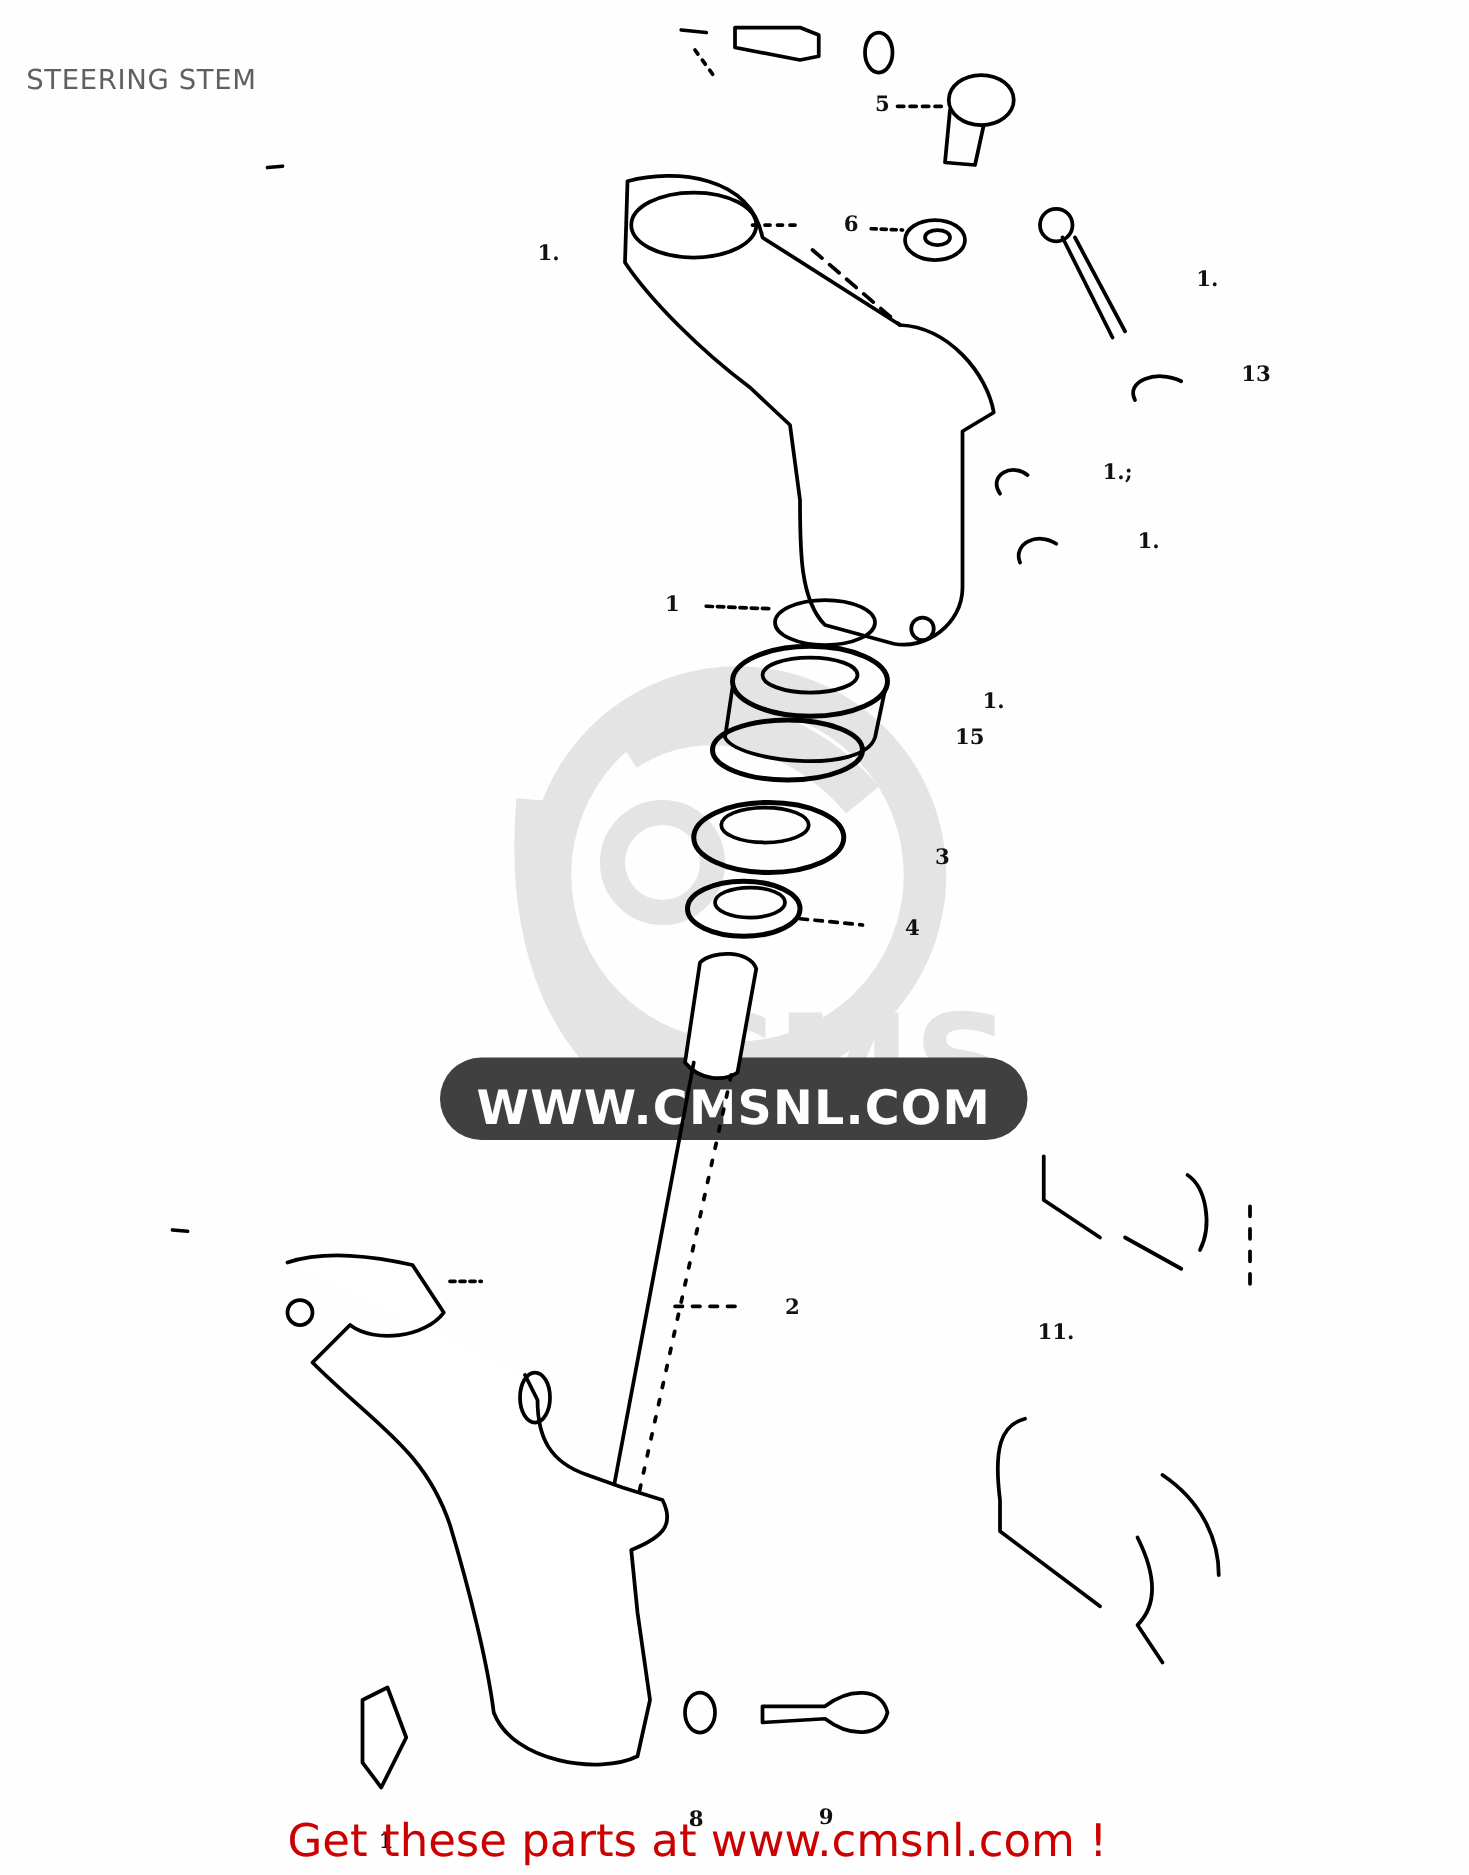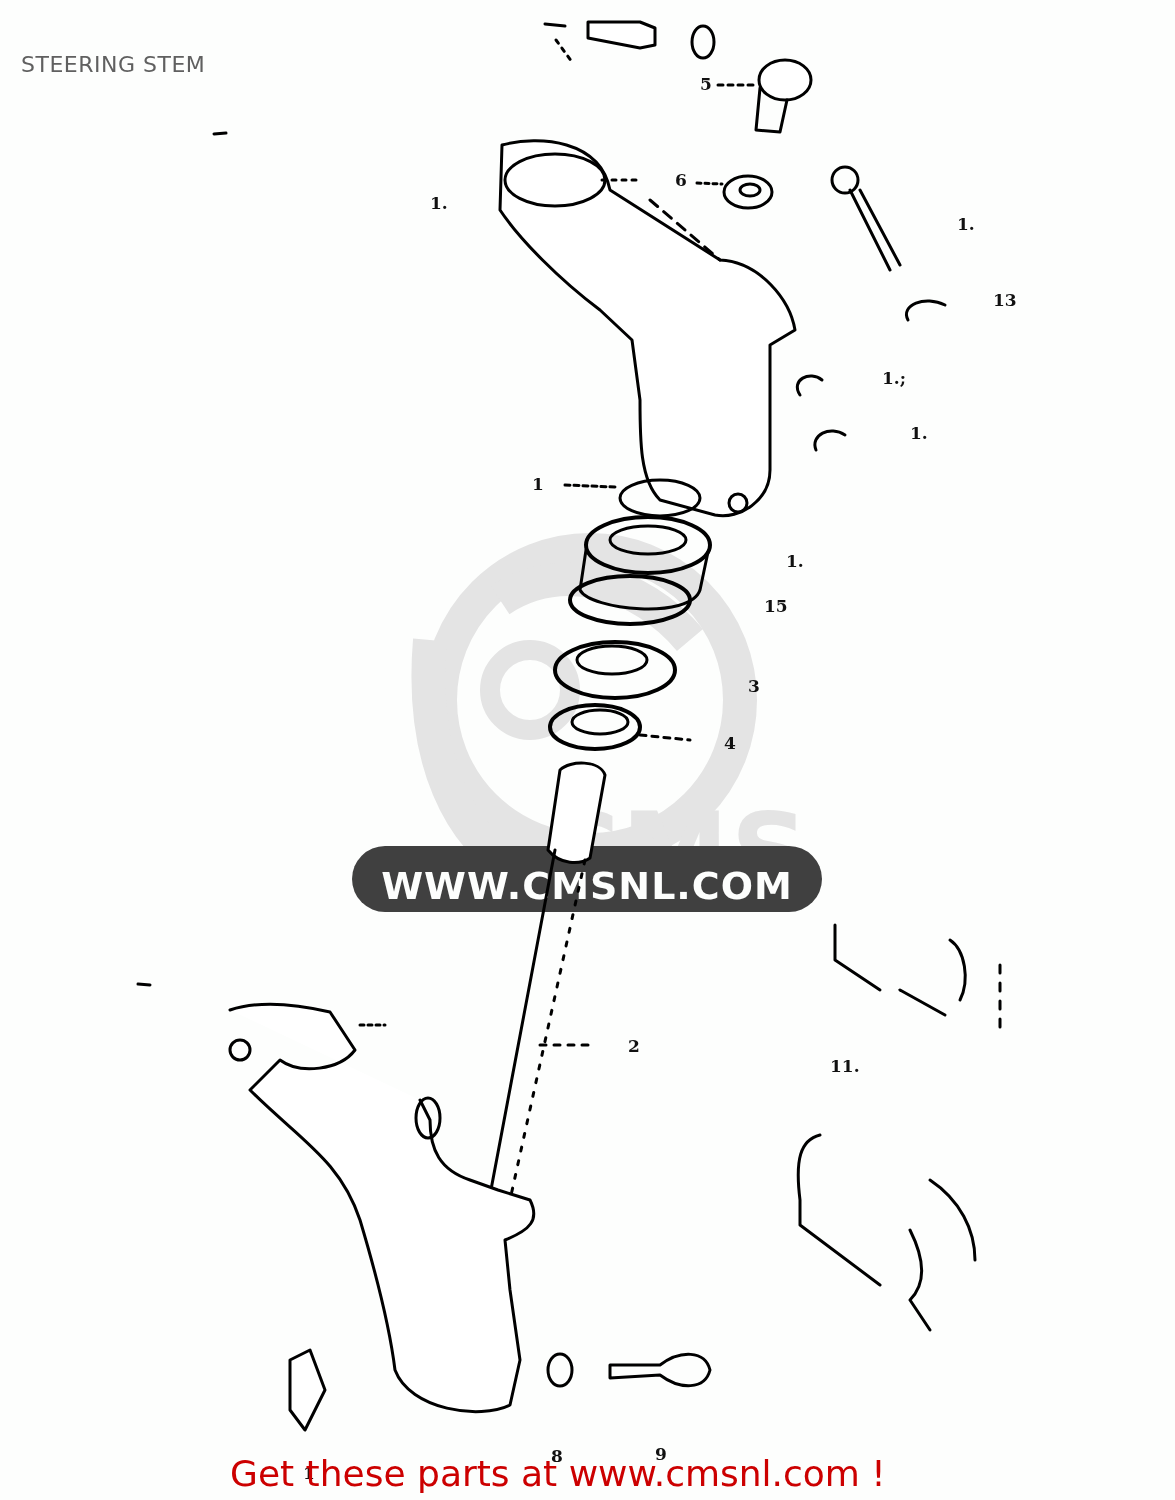--- a/index.html
+++ b/index.html
@@ -122,21 +122,21 @@
 <div>
   <div class="callout" style="left:430px;top:193px">1.</div>
   <div class="callout" style="left:700px;top:74px">5</div>
   <div class="callout" style="left:675px;top:170px">6</div>
   <div class="callout" style="left:957px;top:214px">1.</div>
   <div class="callout" style="left:993px;top:290px">13</div>
   <div class="callout" style="left:882px;top:368px">1.;</div>
   <div class="callout" style="left:910px;top:423px">1.</div>
   <div class="callout" style="left:532px;top:474px">1</div>
   <div class="callout" style="left:786px;top:551px">1.</div>
-  <div class="callout" style="left:764px;top:596px">15</div>
+  <div class="callout" style="left:764px;top:580px">15</div>
   <div class="callout" style="left:748px;top:676px">3</div>
   <div class="callout" style="left:724px;top:733px">4</div>
   <div class="callout" style="left:628px;top:1036px">2</div>
   <div class="callout" style="left:830px;top:1056px">11.</div>
   <div class="callout" style="left:551px;top:1446px">8</div>
   <div class="callout" style="left:655px;top:1444px">9</div>
   <div class="callout" style="left:303px;top:1463px">1</div>
 </div>
 
 <a class="footer">Get these parts at www.cmsnl.com !</a>

